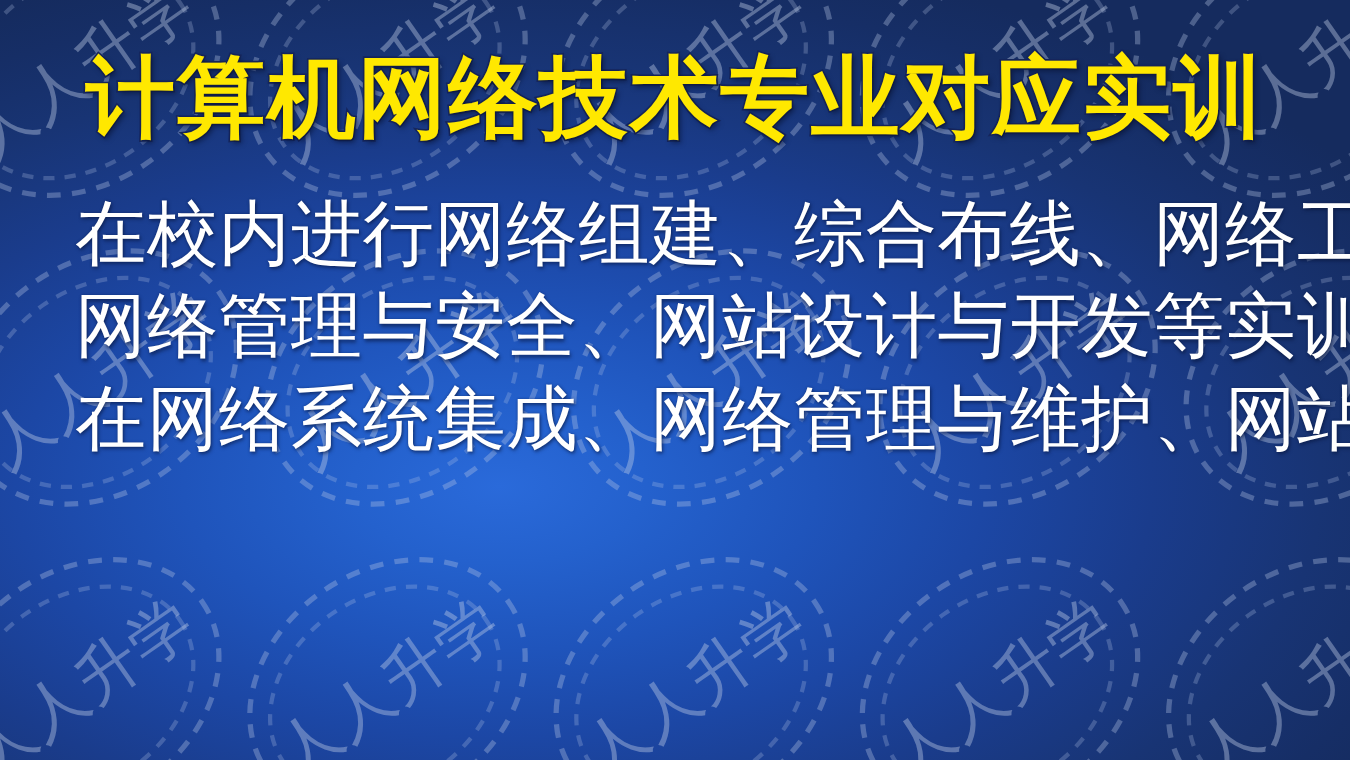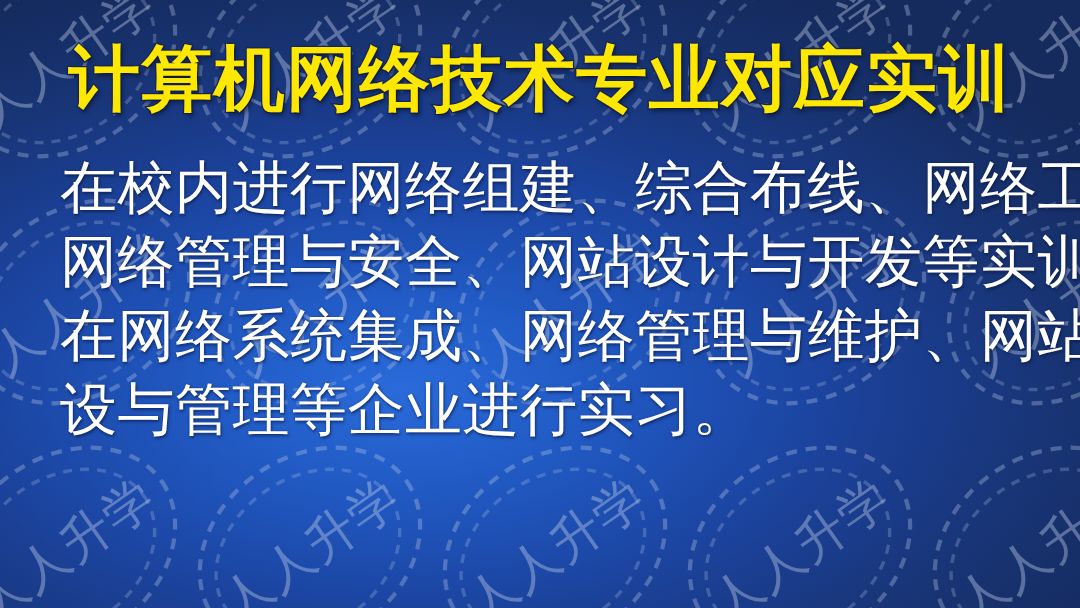--- a/index.html
+++ b/index.html
@@ -260,17 +260,16 @@
     </div>
 
   <div id="content">
 
     <div id="slide-title">计算机网络技术专业对应实训</div>
 
     <div id="body-text">
       <div class="body-line">在校内进行网络组建、综合布线、网络工程、</div>
       <div class="body-line">网络管理与安全、网站设计与开发等实训。</div>
       <div class="body-line">在网络系统集成、网络管理与维护、网站建</div>
-      <div class="body-line">设与管理等企业进行实习。</div>
     </div>
 
   </div>
 </div>
 
 </body></html>

